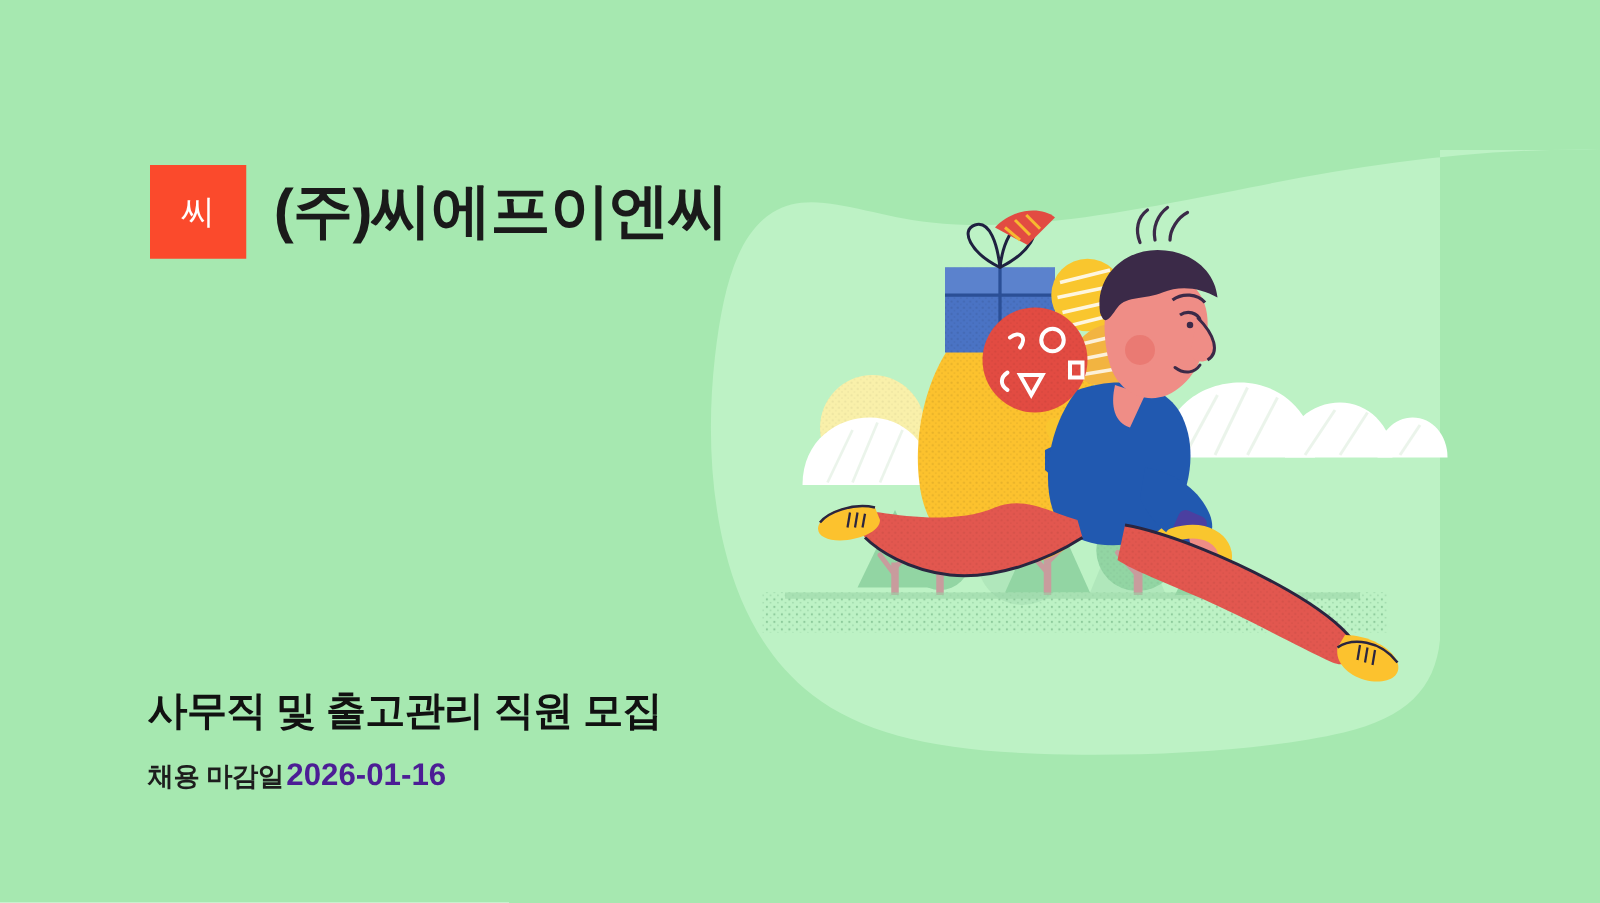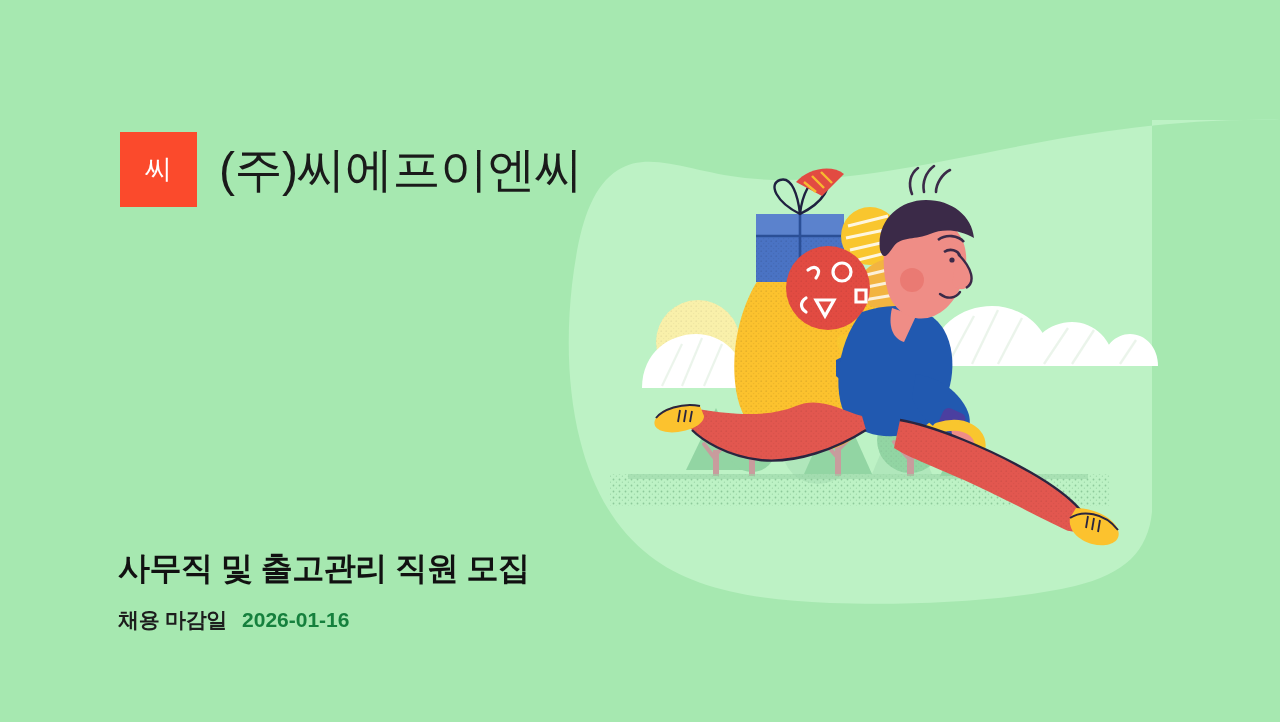--- a/index.html
+++ b/index.html
@@ -42,21 +42,21 @@
   #logo-mark .glyph {
     color:#ffffff;
     font-size:27px;
     font-weight:400;
     line-height:1;
     letter-spacing:0;
   }
   #company-name {
     color:#1a1a1a;
     font-size:48px;
-    font-weight:400;
+    font-weight:700;
     line-height:1;
     white-space:nowrap;
     letter-spacing:-0.5px;
   }
   
   #footer-block {
     position:absolute;
     left:118px; top:548px;
     width:520px;
   }
@@ -64,32 +64,32 @@
     color:#111111;
     font-size:32px;
     font-weight:700;
     line-height:1.25;
     white-space:nowrap;
     letter-spacing:-0.5px;
   }
   #deadline-row {
     margin-top:18px;
     display:flex; align-items:baseline;
-    gap:15px;
+    gap:2px;
     white-space:nowrap;
   }
   #deadline-label {
     color:#1d1d1d;
     font-size:21px;
     font-weight:700;
     letter-spacing:-0.3px;
   }
   #deadline-date {
-    color:#15803d;
-    font-size:21px;
+    color:#4c1d95;
+    font-size:25px;
     font-weight:700;
     letter-spacing:0px;
   }
 </style>
 </head>
 <body>
 
 <div id="banner">
 
   <svg id="blob-layer" viewBox="0 0 1280 722" preserveAspectRatio="none">

